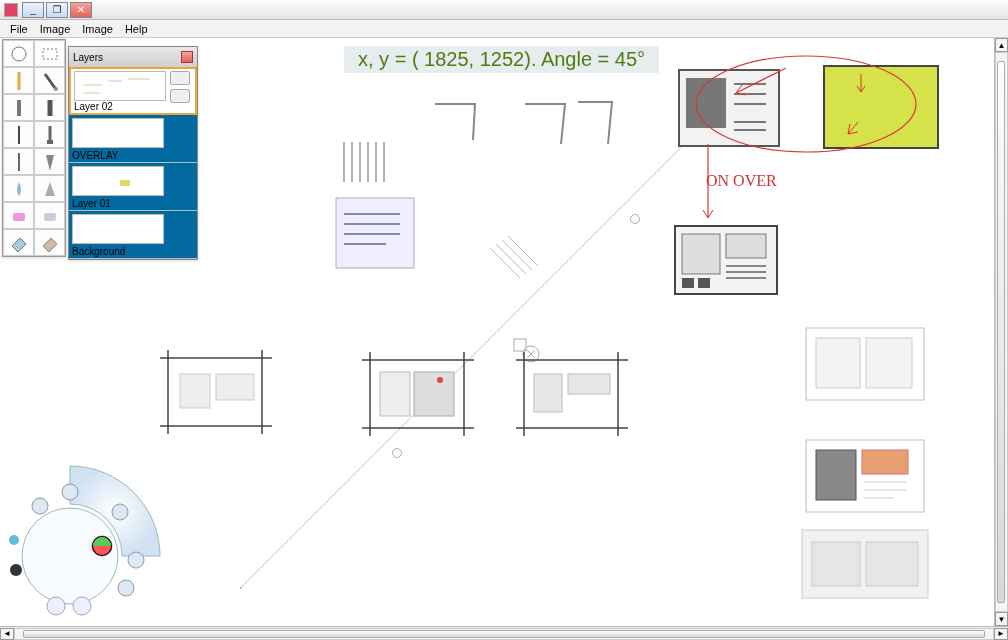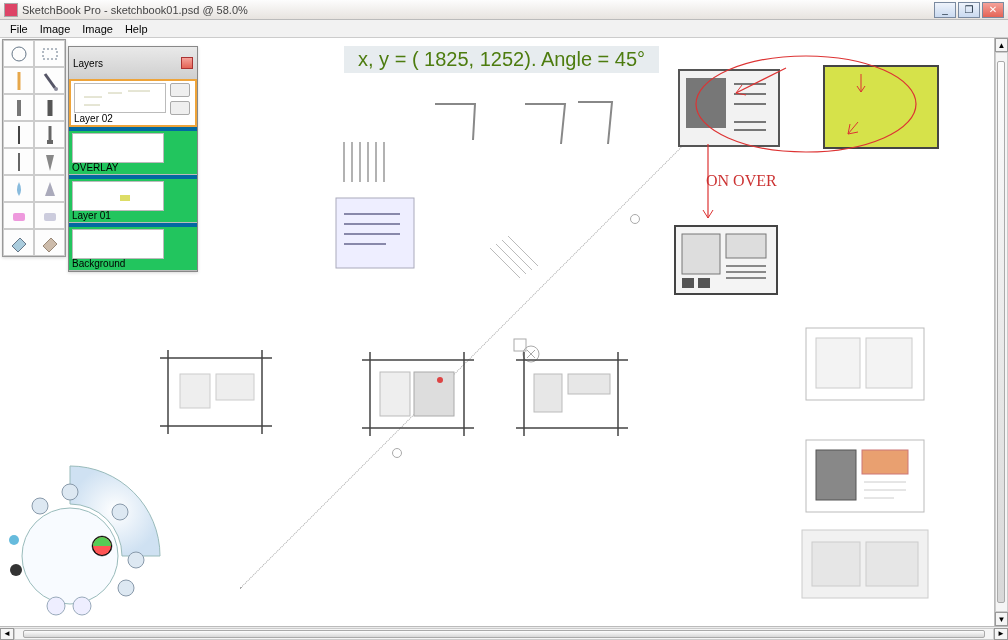--- a/index.html
+++ b/index.html
@@ -18,23 +18,23 @@
 .menu-item { padding: 0 6px; cursor: pointer; }
 
 
 .tool-palette { position: absolute; top: 39px; left: 2px; width: 64px; background: #f4f4f4; border: 1px solid #999; box-shadow: 0 1px 3px rgba(0,0,0,0.15); }
 .tool-palette .row { display: flex; }
 .tool-cell { width: 32px; height: 27px; border: 1px solid #ccc; display: flex; align-items: center; justify-content: center; background: #fdfdfd; cursor: pointer; }
 .tool-cell svg { width: 22px; height: 22px; }
 
 
 .layers-panel { position: absolute; top: 46px; left: 68px; width: 130px; border: 1px solid #888; background: #f5f5f5; box-shadow: 0 1px 3px rgba(0,0,0,.15); font-size: 10px; }
-.layers-head { height: 32px; background: linear-gradient(#e9e9e9,#cfcfcf); display: flex; align-items: center; padding: 0 4px; }
+.layers-head { height: 20px; background: linear-gradient(#e9e9e9,#cfcfcf); display: flex; align-items: center; padding: 0 4px; }
 .layers-head .close { width: 12px; height: 12px; background: linear-gradient(#f5a29a,#e46456); margin-left: auto; border: 1px solid #a33; }
-.layer-row { position: relative; height: 48px; border-top: 4px solid #0369a1; border-bottom: 1px solid #bbb; background: #22c55e; padding: 2px; }
+.layer-row { position: relative; height: 48px; border-top: 1px solid #0369a1; border-bottom: 1px solid #bbb; background: #0369a1; padding: 2px; }
 .layer-row.selected { border: 2px solid #eea43a; background: #fff; }
 .layer-thumb { position: absolute; left: 3px; top: 2px; width: 92px; height: 30px; background: #fff; border: 1px solid #bbb; }
 .layer-name { position: absolute; left: 3px; bottom: 1px; }
 .layer-side { position: absolute; right: 2px; top: 2px; width: 26px; display: flex; flex-direction: column; gap: 4px; align-items: center; }
 .layer-side .ico { width: 20px; height: 14px; border: 1px solid #aaa; background: #efefef; border-radius: 2px; }
 .layer-row.locked .lock { position: absolute; left: 4px; bottom: 2px; width: 10px; height: 10px; }
 .thumb-sketch { position: absolute; inset: 3px; }
 
 
 .canvas { position: absolute; top: 38px; left: 0; right: 0; bottom: 14px; background: #fff; overflow: hidden; }
@@ -59,21 +59,20 @@
 .vscroll { position: absolute; right: 0; top: 38px; bottom: 14px; width: 14px; background: #ececec; border-left: 1px solid #bbb; display: flex; flex-direction: column; }
 .vscroll .arrow { height: 14px; border: 1px solid #999; background: #f5f5f5; display:flex;align-items:center;justify-content:center;font-size:8px;}
 .vscroll .track { flex: 1; background: #f5f5f5; border: 1px solid #ccc; position: relative; }
 .vscroll .thumb { position: absolute; top: 8px; bottom: 8px; left: 1px; width: 8px; background: linear-gradient(#fdfdfd,#d8d8d8); border: 1px solid #aaa; border-radius: 2px; }
 </style>
 </head>
 <body>
 
 <div class="title-bar">
   <div class="app-icon"></div>
-  <div class="title-text">SketchBook Pro - sketchbook01.psd @ 58.0%</div>
   <div class="win-controls">
     <div class="win-btn">_</div>
     <div class="win-btn">❐</div>
     <div class="win-btn close">✕</div>
   </div>
 </div>
 
 <div class="menu-bar">
   <div class="menu-item">File</div>
   <div class="menu-item">Image</div>

